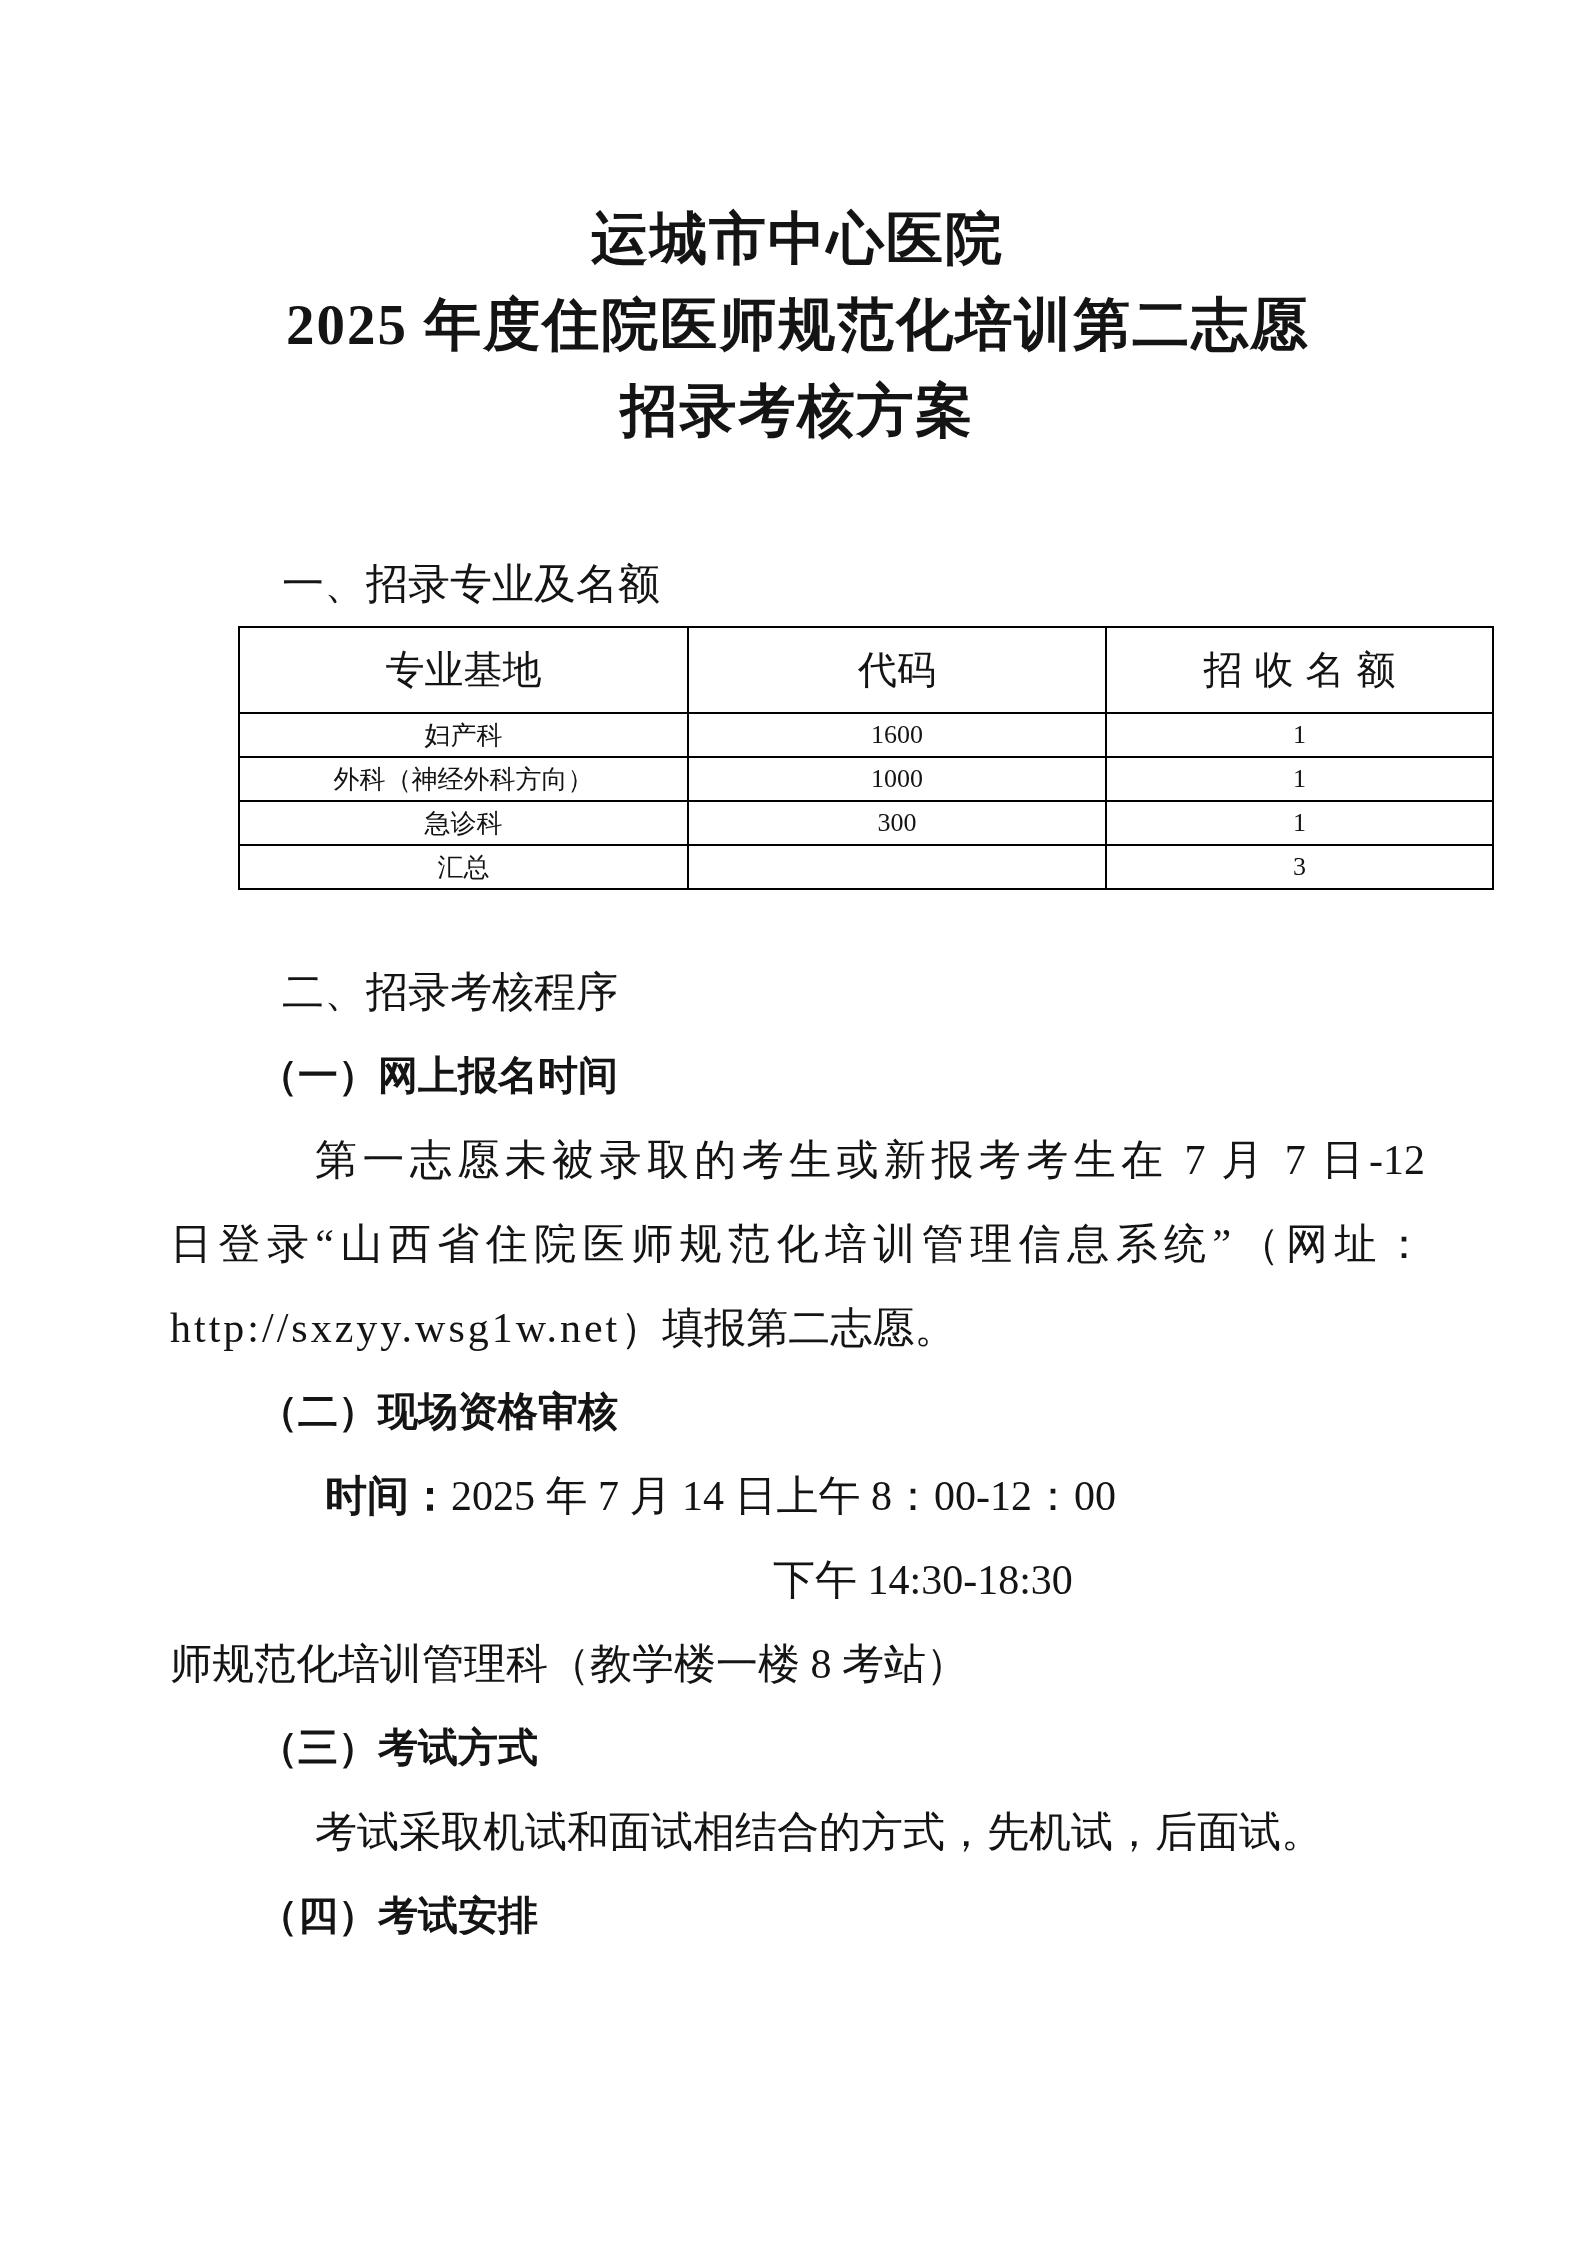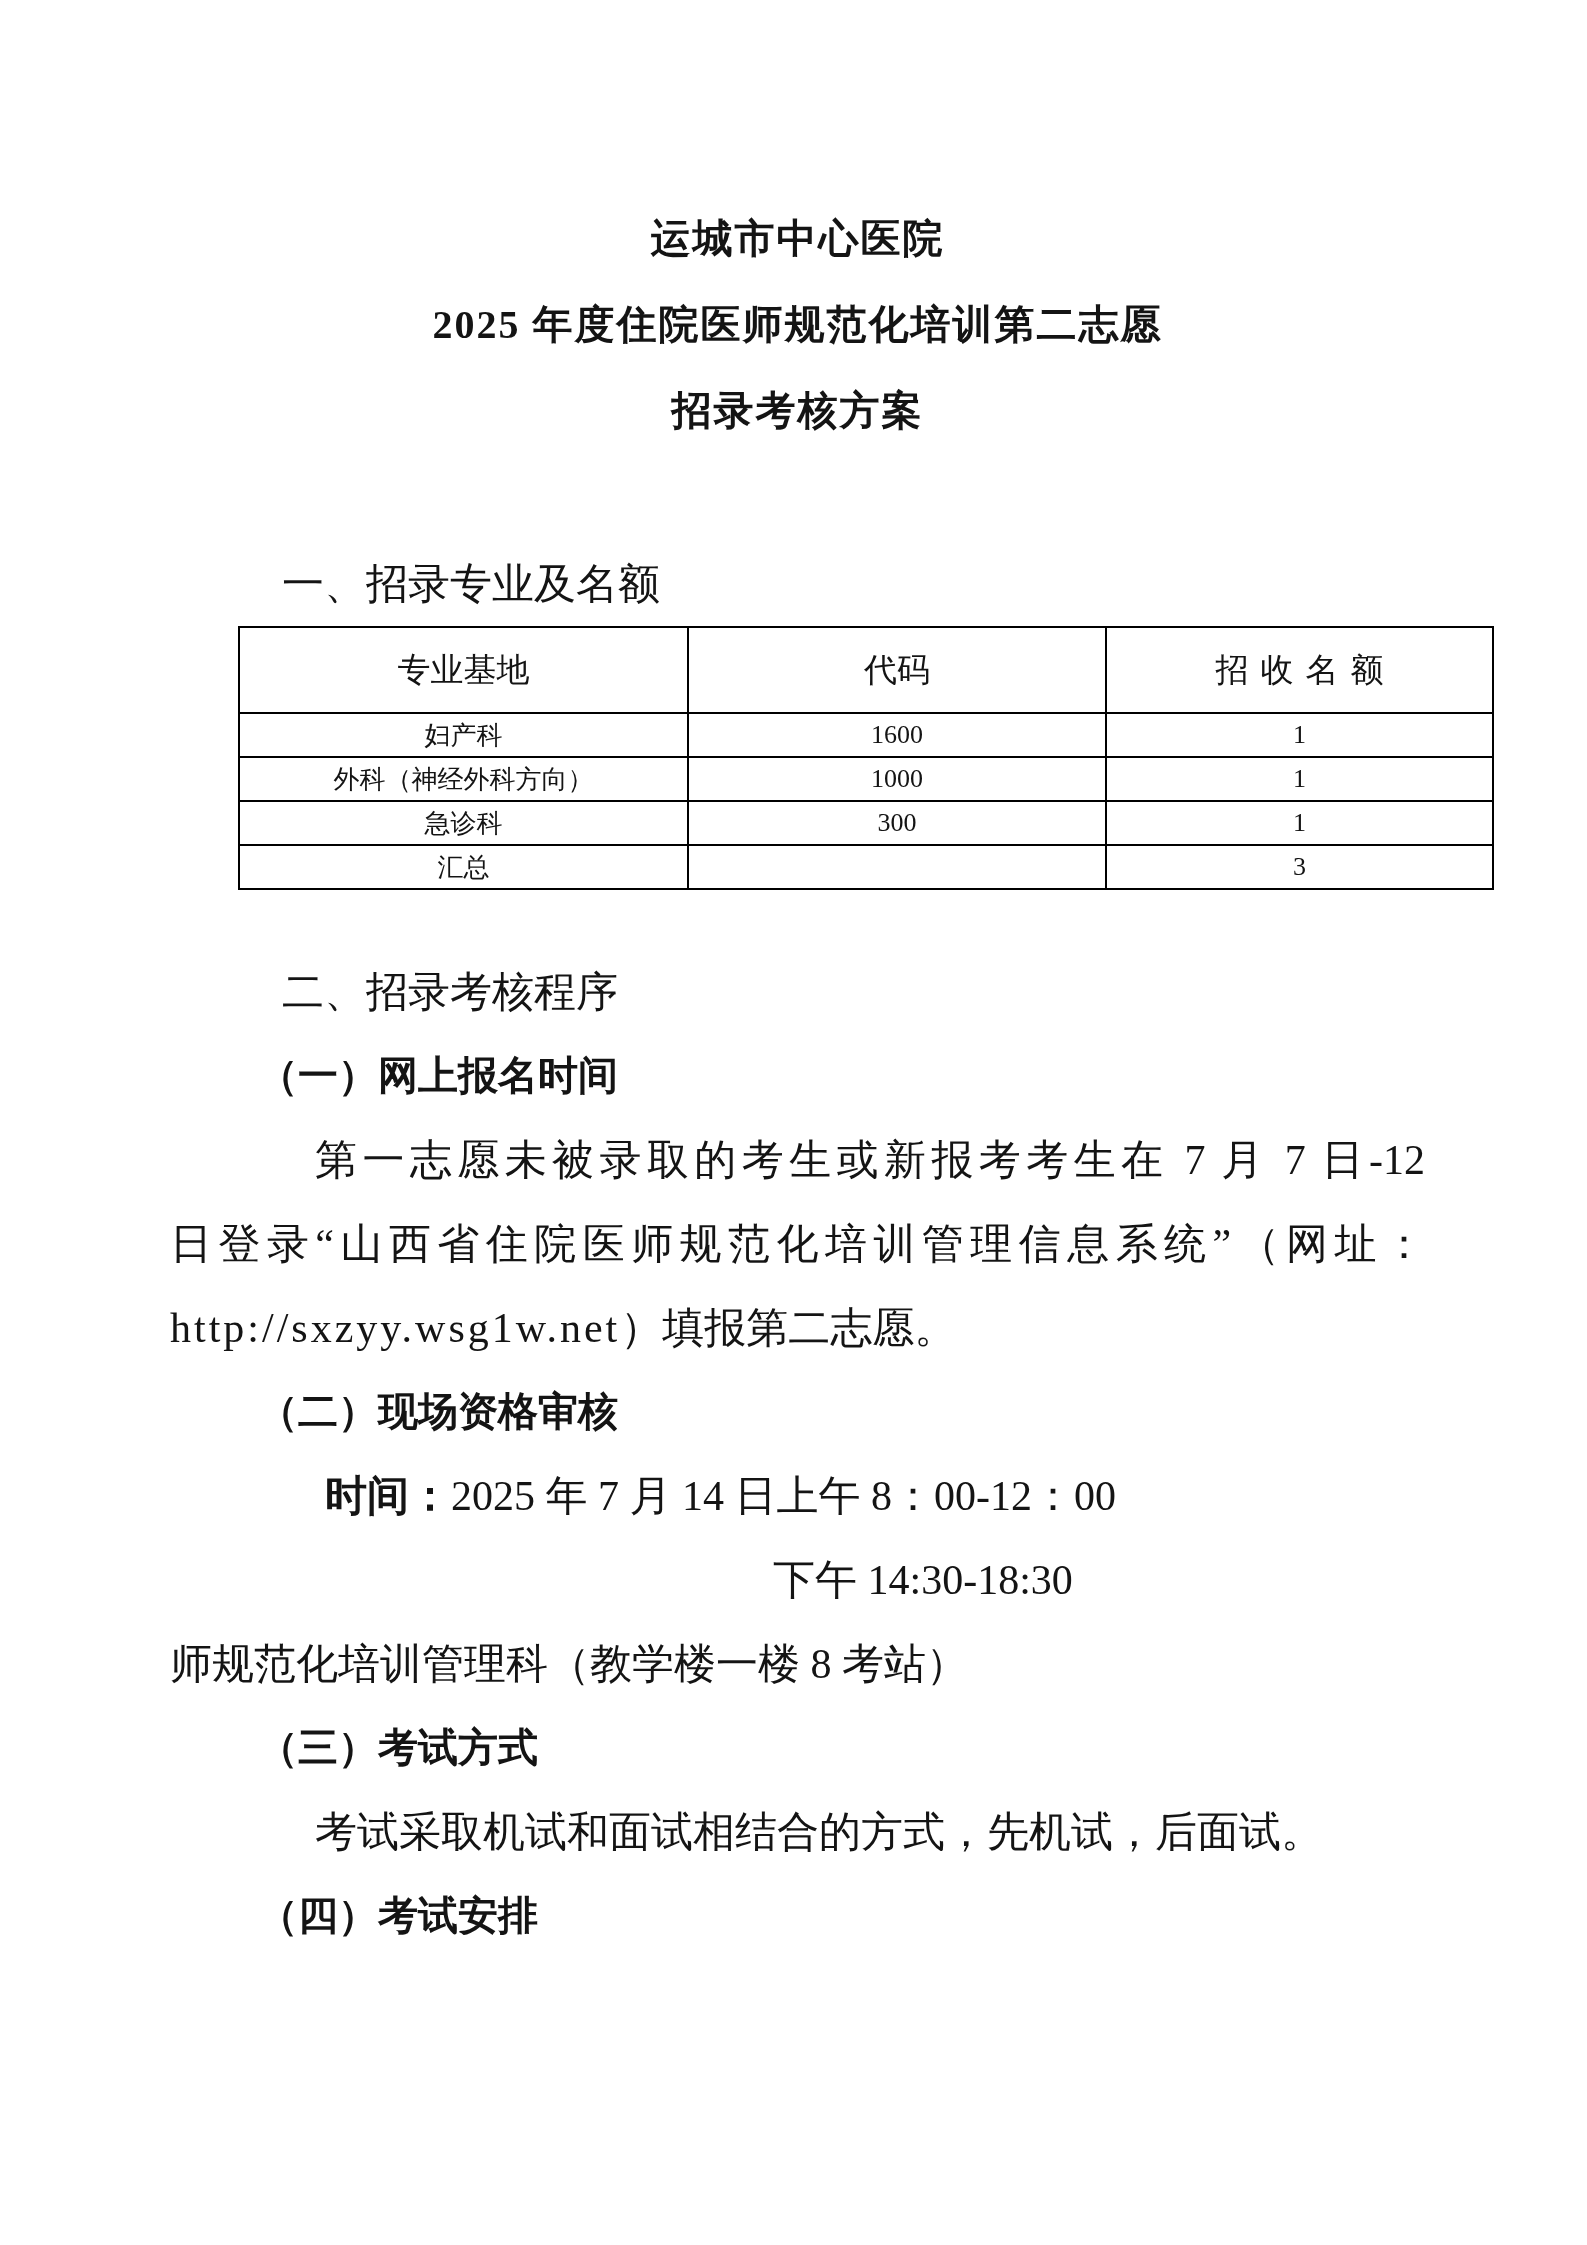--- a/index.html
+++ b/index.html
@@ -10,21 +10,21 @@
     background:#ffffff;
     color:#141414;
     font-family:"Liberation Serif","DejaVu Serif",serif;
     overflow:hidden;
   }
   
   .title-block {
     margin:196px 162px 0 170px;
     text-align:center;
     font-weight:bold;
-    font-size:40px;
+    font-size:57px;
     line-height:86px;
     letter-spacing:2px;
   }
   
   .content { margin:0 162px 0 170px; }
 
   .sec1-heading {
     margin-top:88px;
     padding-left:112px;
     font-size:42px;
@@ -39,21 +39,21 @@
     width:1254px;
   }
   .quota-table th, .quota-table td {
     border:2px solid #000;
     text-align:center;
     vertical-align:middle;
     font-weight:normal;
     padding:0;
     overflow:hidden;
   }
-  .quota-table th { height:84px; font-size:33px; }
+  .quota-table th { height:84px; font-size:39px; }
   .quota-table td { height:42px;  font-size:26px; }
   .th-quota { letter-spacing:12px; text-indent:12px; }
 
   
   .flow { margin-top:60px; font-size:42px; line-height:84px; }
   .flow .line { width:1255px; }
   .num-heading { padding-left:112px; }
   .hei-heading {
     padding-left:88px;
     font-family:Liberation Serif, serif;

